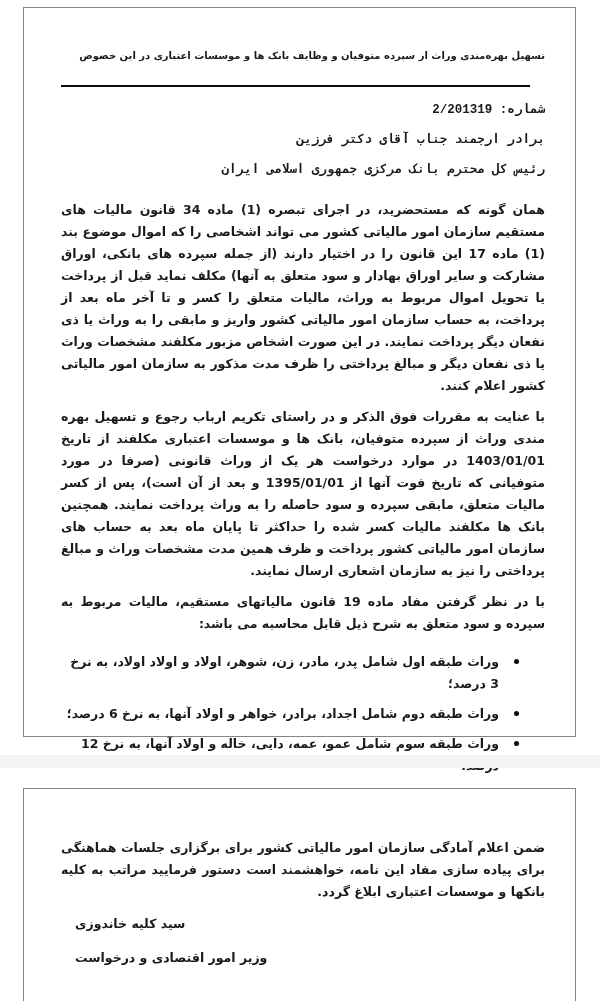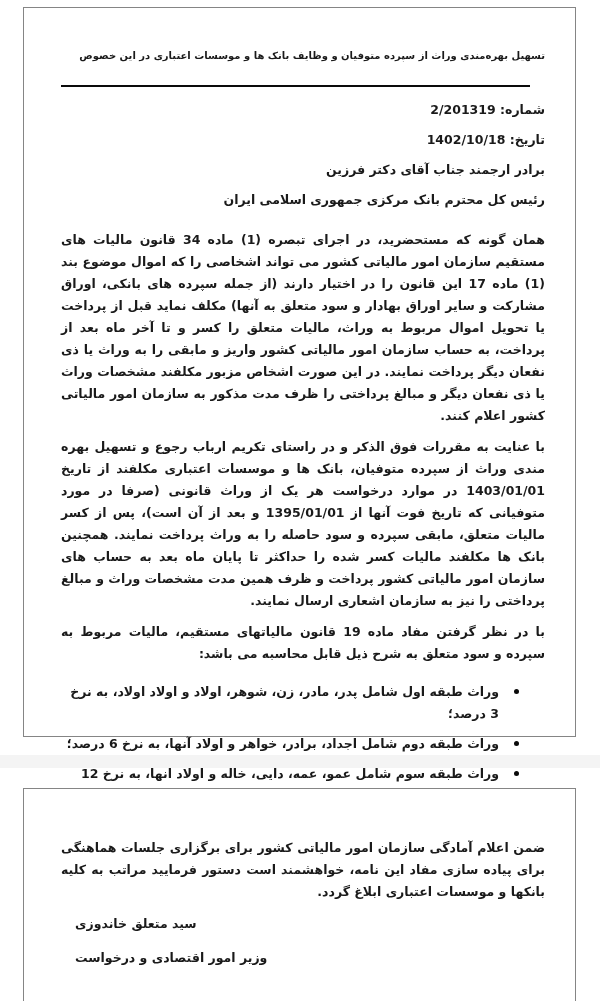--- a/index.html
+++ b/index.html
@@ -35,21 +35,21 @@
     text-align: right;
     font-size: 10px;
     line-height: 16px;
     font-weight: 700;
   }
   .title-rule {
     border: 0;
     border-top: 2px solid #0a0a0a;
     margin: 21px 15px 0 0;
   }
-  .line { margin: 14px 0 0; line-height: 16px; text-align: right; }
+  .line { margin: 14px 0 0; line-height: 16px; text-align: right; font-family: Liberation Mono, monospace; }
   #meta-number { margin-top: 15px; }
   .meta-value { direction: ltr; unicode-bidi: embed; }
   .body-par {
     margin: 0 0 9px;
     line-height: 22px;
     text-align: justify;
   }
   #paragraph1 { margin-top: 21px; }
   .bullet-list { list-style: none; margin: 16px 0 12px; padding: 0; }
   .bullet-list li {
@@ -76,21 +76,20 @@
 <body>
 
 <section class="page" id="page1" dir="rtl">
 
   <h1 class="doc-title">تسهیل بهره‌مندی وراث از سپرده متوفیان و وظایف بانک ها و موسسات اعتباری در این خصوص</h1>
 
   <hr class="title-rule">
 
   <p class="line" id="meta-number"><span>شماره:</span> <span class="meta-value">2/201319</span></p>
 
-  <p class="line"><span>تاریخ:</span> <span class="meta-value">1402/10/18</span></p>
 
   <p class="line">برادر ارجمند جناب آقای دکتر فرزین</p>
 
   <p class="line">رئیس کل محترم بانک مرکزی جمهوری اسلامی ایران</p>
 
   <p class="body-par" id="paragraph1">همان گونه که مستحضرید، در اجرای تبصره (1) ماده 34 قانون مالیات های مستقیم سازمان امور مالیاتی کشور می تواند اشخاصی را که اموال موضوع بند (1) ماده 17 این قانون را در اختیار دارند (از جمله سپرده های بانکی، اوراق مشارکت و سایر اوراق بهادار و سود متعلق به آنها) مکلف نماید قبل از پرداخت یا تحویل اموال مربوط به وراث، مالیات متعلق را کسر و تا آخر ماه بعد از پرداخت، به حساب سازمان امور مالیاتی کشور واریز و مابقی را به وراث یا ذی نفعان دیگر پرداخت نمایند. در این صورت اشخاص مزبور مکلفند مشخصات وراث یا ذی نفعان دیگر و مبالغ پرداختی را ظرف مدت مذکور به سازمان امور مالیاتی کشور اعلام کنند.</p>
 
   <p class="body-par">با عنایت به مقررات فوق الذکر و در راستای تکریم ارباب رجوع و تسهیل بهره مندی وراث از سپرده متوفیان، بانک ها و موسسات اعتباری مکلفند از تاریخ 1403/01/01 در موارد درخواست هر یک از وراث قانونی (صرفا در مورد متوفیانی که تاریخ فوت آنها از 1395/01/01 و بعد از آن است)، پس از کسر مالیات متعلق، مابقی سپرده و سود حاصله را به وراث پرداخت نمایند. همچنین بانک ها مکلفند مالیات کسر شده را حداکثر تا پایان ماه بعد به حساب های سازمان امور مالیاتی کشور پرداخت و ظرف همین مدت مشخصات وراث و مبالغ پرداختی را نیز به سازمان اشعاری ارسال نمایند.</p>
 
   <p class="body-par">با در نظر گرفتن مفاد ماده 19 قانون مالیاتهای مستقیم، مالیات مربوط به سپرده و سود متعلق به شرح ذیل قابل محاسبه می باشد:</p>
@@ -107,17 +106,17 @@
 
 </section>
 
 <div class="page-gap"></div>
 
 <section class="page" id="page2" dir="rtl">
 
   <p class="body-par" id="closing-paragraph">ضمن اعلام آمادگی سازمان امور مالیاتی کشور برای برگزاری جلسات هماهنگی برای پیاده سازی مفاد این نامه، خواهشمند است دستور فرمایید مراتب به کلیه بانکها و موسسات اعتباری ابلاغ گردد.</p>
 
   <div class="signature-block">
-    <p class="sig-name">سید متعلق خاندوزی</p>
+    <p class="sig-name">سید کلیه خاندوزی</p>
     <p class="sig-title">وزیر امور اقتصادی و درخواست</p>
   </div>
 
 </section>
 
 </body></html>

